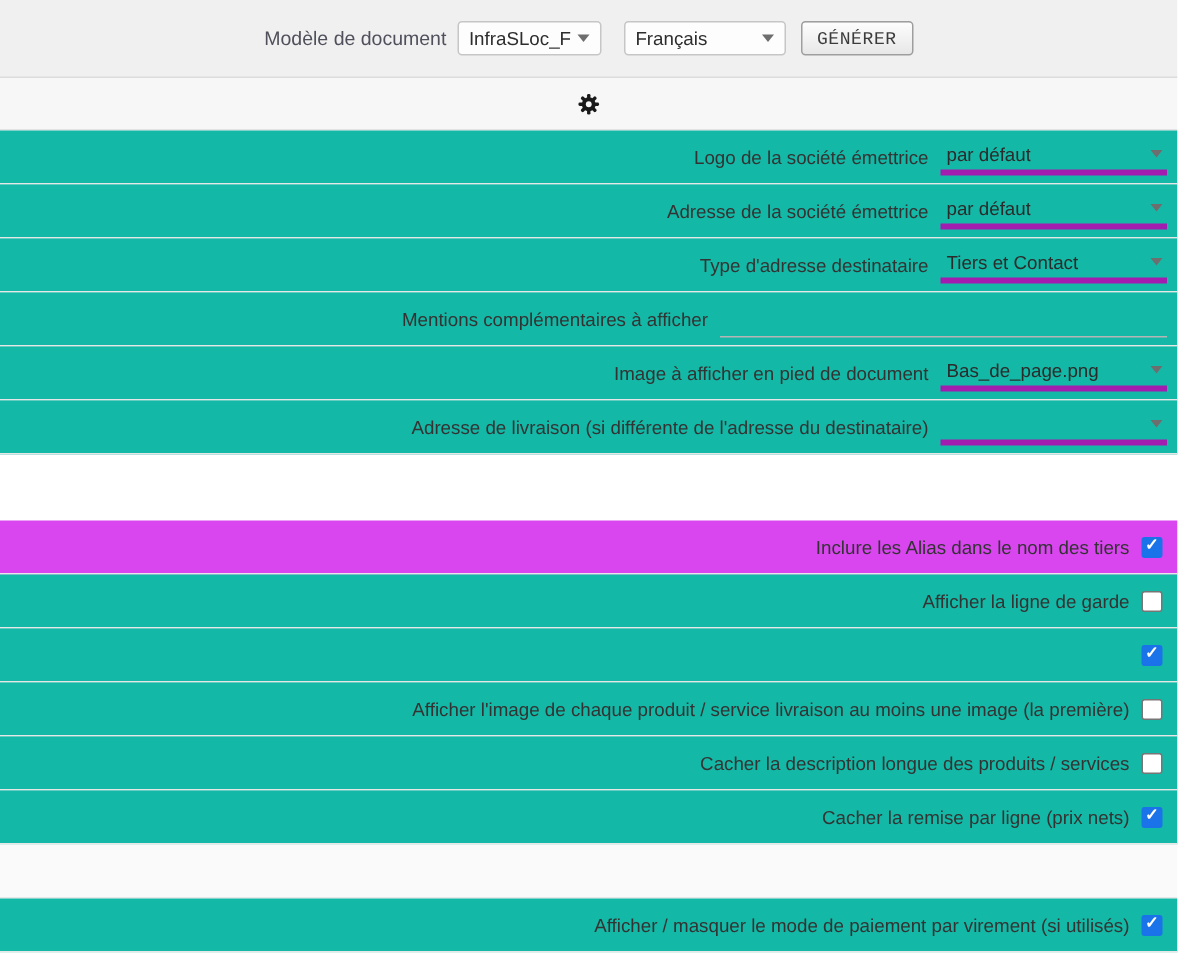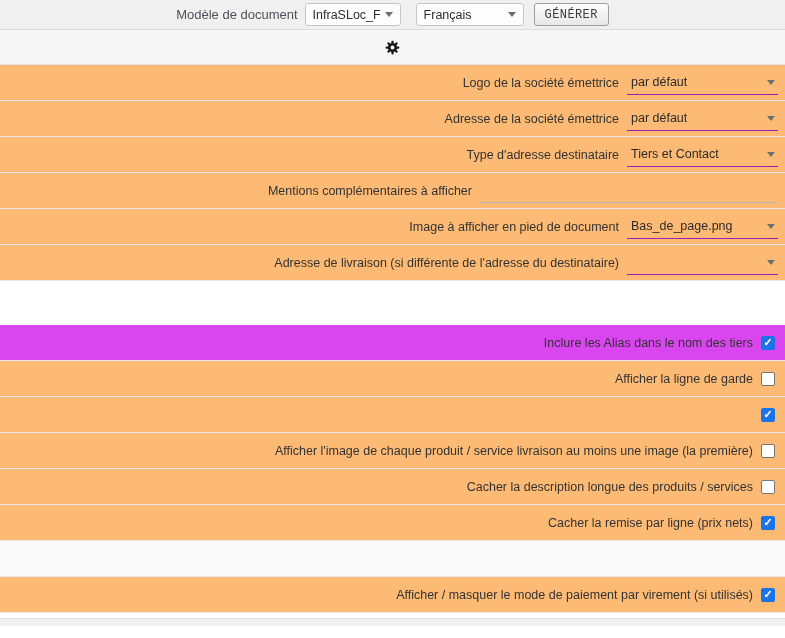--- a/index.html
+++ b/index.html
@@ -5,21 +5,21 @@
   * { box-sizing: border-box; margin: 0; padding: 0; }
   html, body {
     width: 785px; height: 638px;
     font-family: "Liberation Sans", sans-serif;
     background: #ffffff;
     overflow: hidden;
   }
 
   
   .toolbar {
-    height: 30px;
+    height: 52px;
     background: #f0f0f0;
     border-bottom: 1px solid #dcdcdc;
     display: flex;
     align-items: center;
     justify-content: center;
   }
   .toolbar-label {
     font-size: 13px;
     color: #50505c;
     margin-right: 7px;
@@ -68,36 +68,36 @@
   }
   .gear { display: inline-flex; cursor: pointer; }
 
   
   .form-row {
     height: 36px;
     border-bottom: 1px solid #e7e7e7;
     display: flex;
     align-items: center;
     justify-content: flex-end;
-    background: #fdba74;
+    background: #14b8a6;
   }
   .form-row.highlight { background: #d946ef; margin-top: 44px; }
   .form-row.muted { background: #fafafa; }
   .row-label {
     font-size: 12.5px;
     color: #333333;
     text-align: right;
     margin-right: 8px;
     white-space: nowrap;
   }
   .select-control {
     width: 151px;
     height: 24px;
     margin-right: 7px;
-    border-bottom: 1px solid #a21caf;
+    border-bottom: 4px solid #a21caf;
     display: flex;
     align-items: center;
     justify-content: space-between;
     padding: 0 3px 0 4px;
     cursor: pointer;
     flex: none;
   }
   .select-value {
     font-size: 12.5px;
     color: #2b2b2b;

